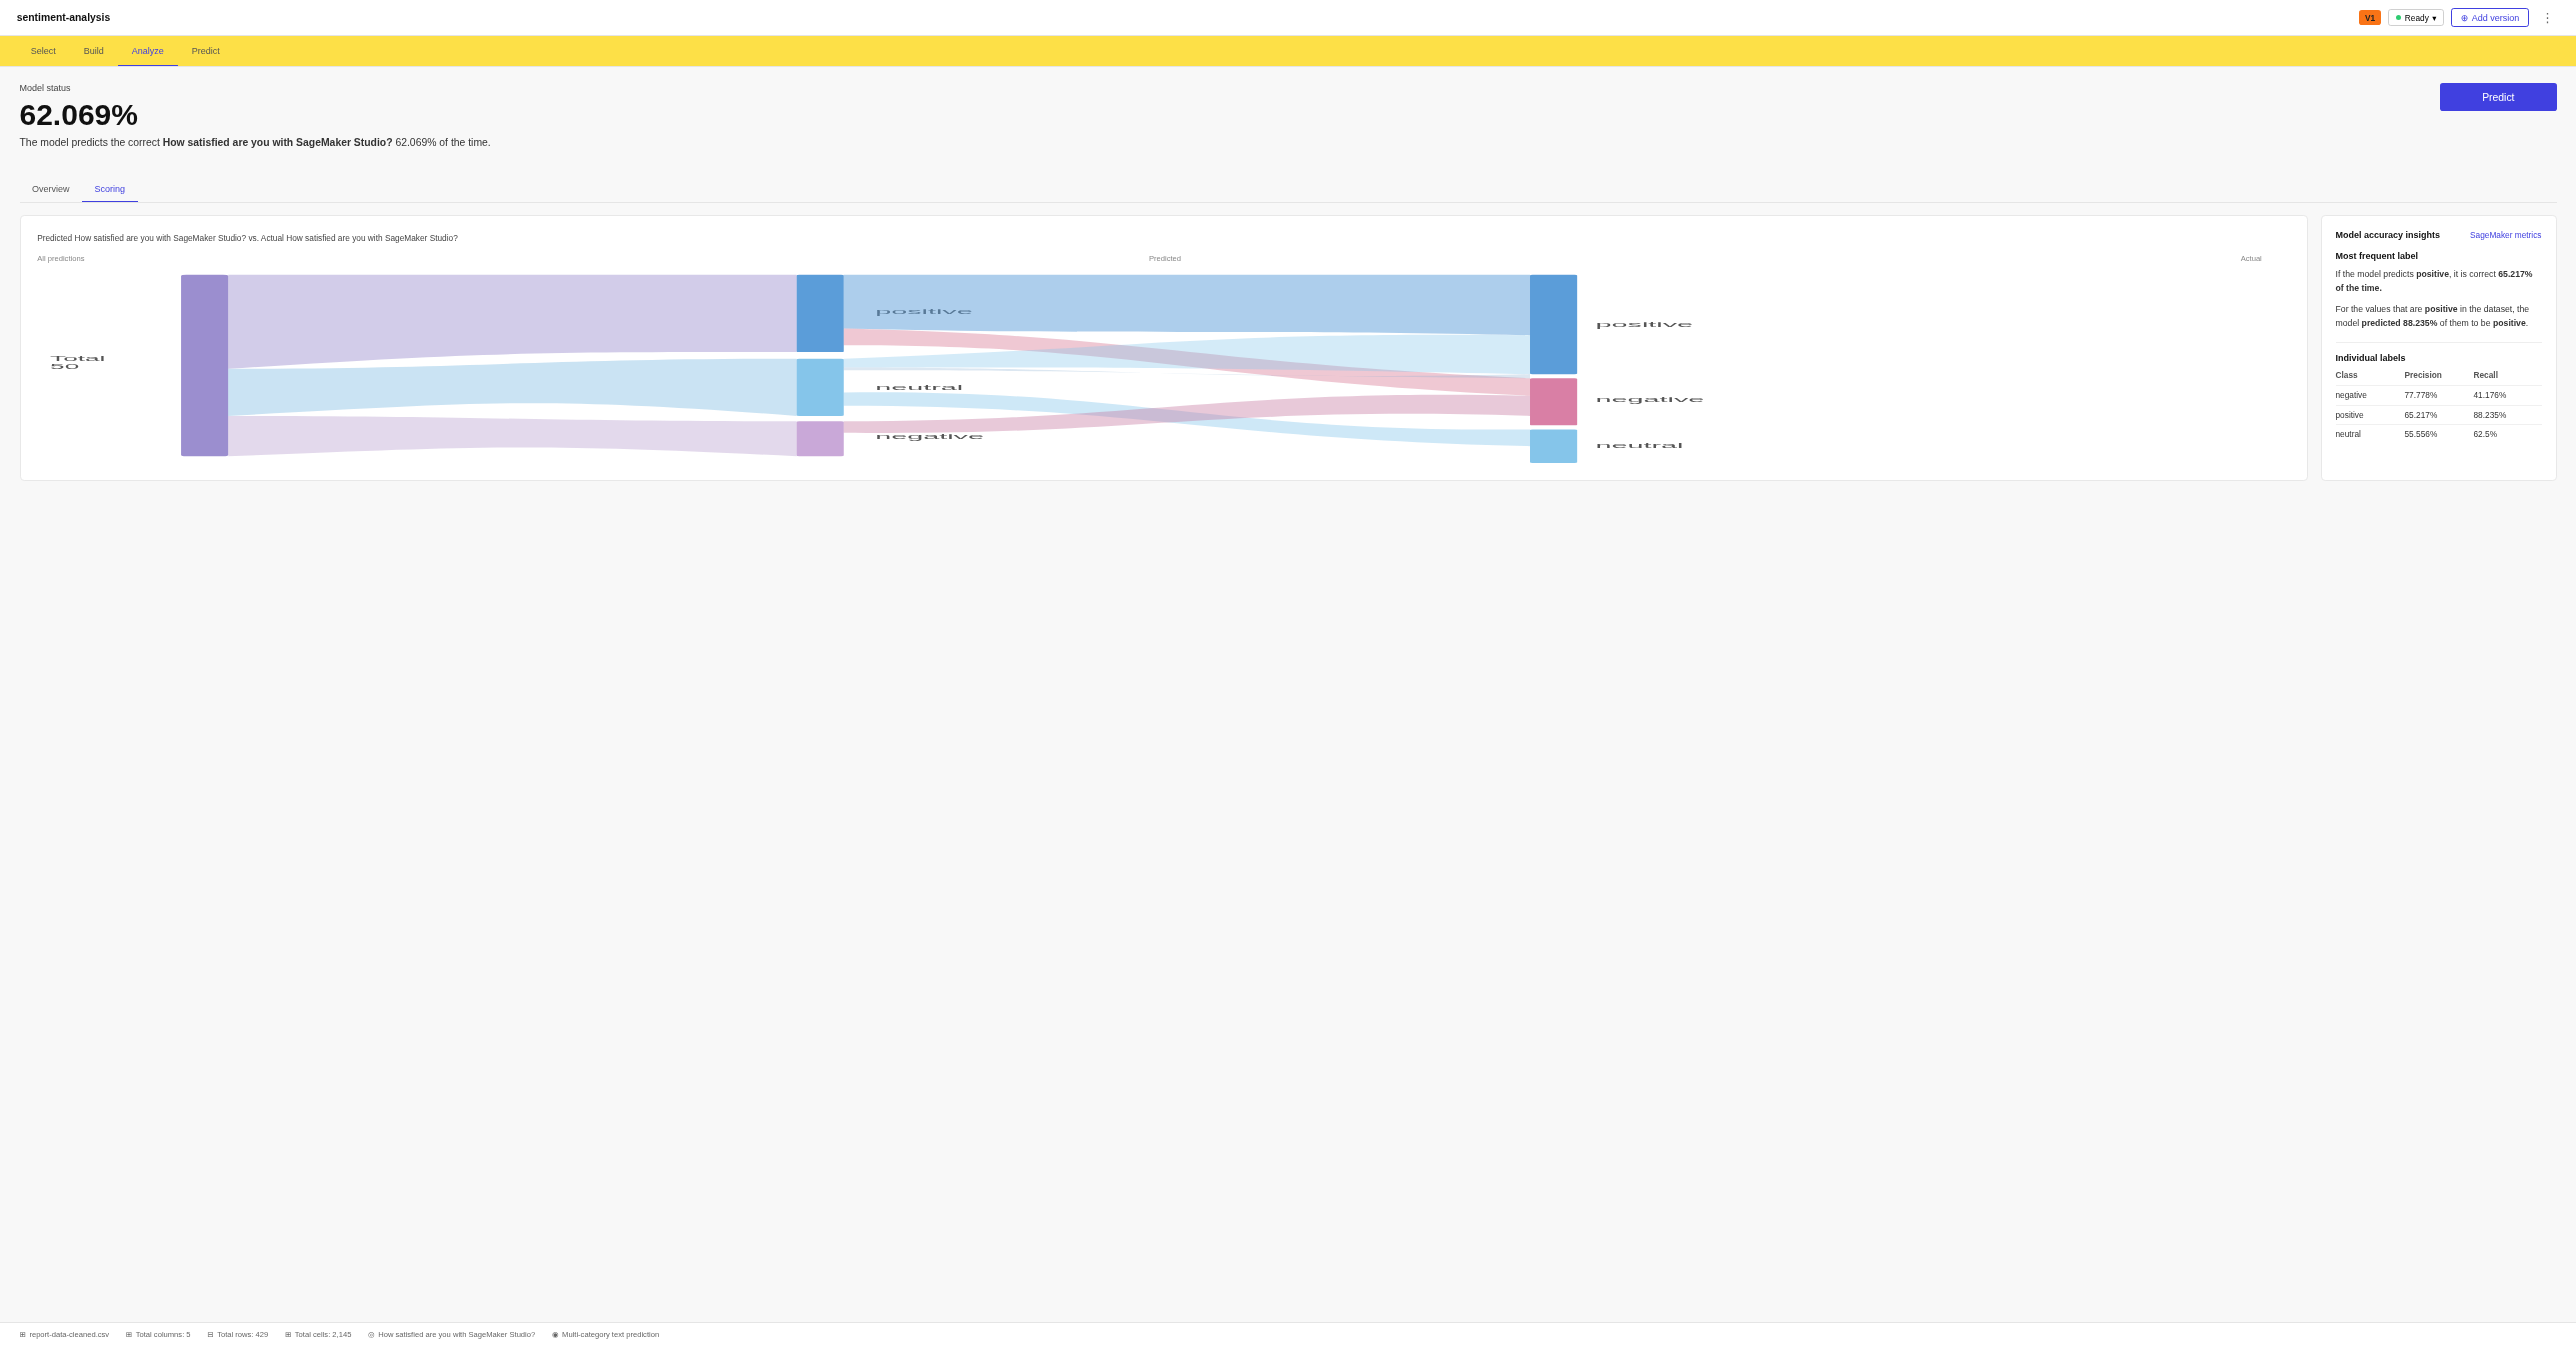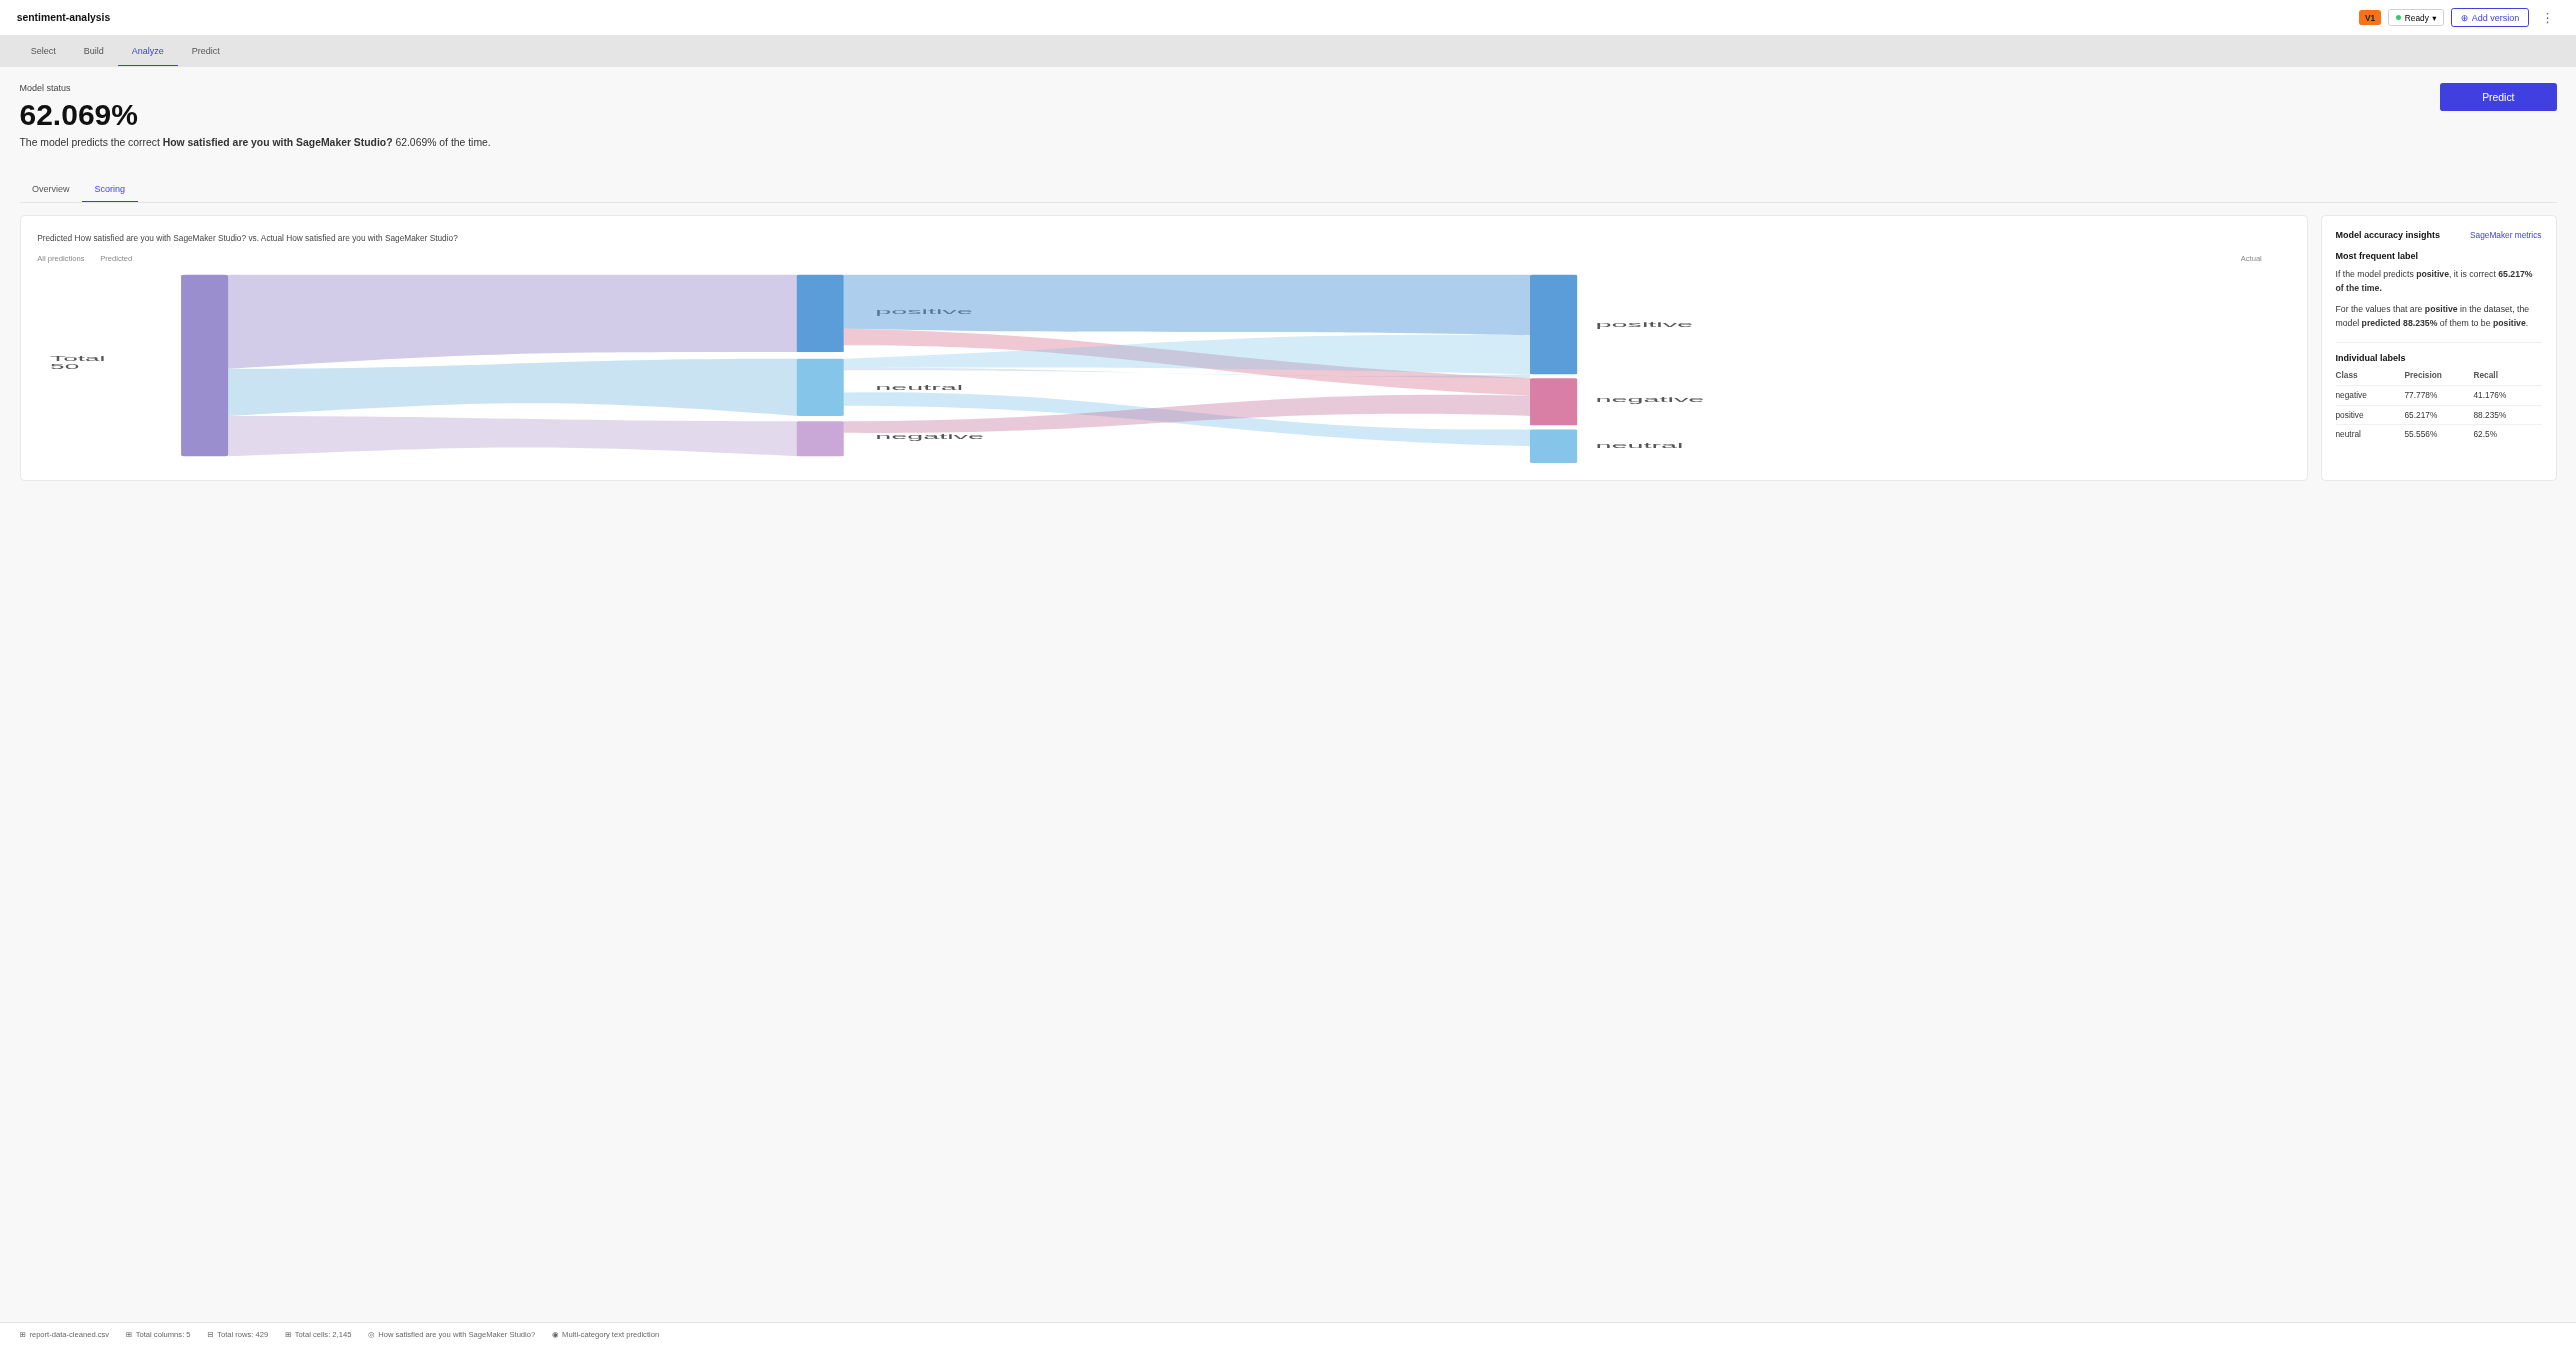--- a/index.html
+++ b/index.html
@@ -23,21 +23,21 @@
     }
     .ready-dot { width: 5.6px; height: 5.6px; border-radius: 50%; background: #2ecc71; }
     .add-version-btn {
       display: flex; align-items: center; gap: 3.5px;
       border: 0.7px solid #4040e0; border-radius: 2.8px; padding: 3.5px 8.3px;
       font-size: 9px; color: #4040e0; background: #fff; cursor: pointer;
     }
     .more-btn { background: none; border: none; font-size: 12.5px; cursor: pointer; color: #666; padding: 2.8px 5.6px; }
 
     .nav-tabs {
-      display: flex; background: #e5e5e5; border-bottom: 0.7px solid #e5e5e5;
+      display: flex; background: #fde047; border-bottom: 0.7px solid #e5e5e5;
       padding: 0 16.7px;
     }
     .nav-tab {
       padding: 9.7px 14px; font-size: 9px; color: #555; cursor: pointer;
       border-bottom: 1.4px solid transparent; margin-bottom: -0.7px;
     }
     .nav-tab.active { color: #4040e0; border-bottom-color: #4040e0; font-weight: 500; }
 
     .main-content { padding: 16.7px 19.5px; }
 
@@ -141,21 +141,21 @@
     <div class="sub-tab">Overview</div>
     <div class="sub-tab active">Scoring</div>
   </div>
 
   <div class="scoring-area">
 
     <div class="chart-panel">
       <div class="chart-title">Predicted How satisfied are you with SageMaker Studio? vs. Actual How satisfied are you with SageMaker Studio?</div>
       <div style="display:flex; gap:0; font-size:7.6px; color:#888; margin-bottom:5.6px;">
         <div style="flex:0 0 63px;">All predictions</div>
-        <div style="flex:1; text-align:left;">Predicted</div>
+        <div style="flex:1; text-align:right;">Predicted</div>
         <div style="flex:1; text-align:right; padding-right:28px;">Actual</div>
       </div>
 
       <div class="sankey-container">
         <svg viewBox="0 0 860 290" preserveAspectRatio="none" style="width:100%;height:100%;font-size:14px">
 
           <text x="5" y="138" font-size="10" fill="#555">Total</text>
           <text x="5" y="150" font-size="10" fill="#555">50</text>
 
           <rect x="55" y="10" width="18" height="270" fill="#9b8ecf" rx="2"></rect>

